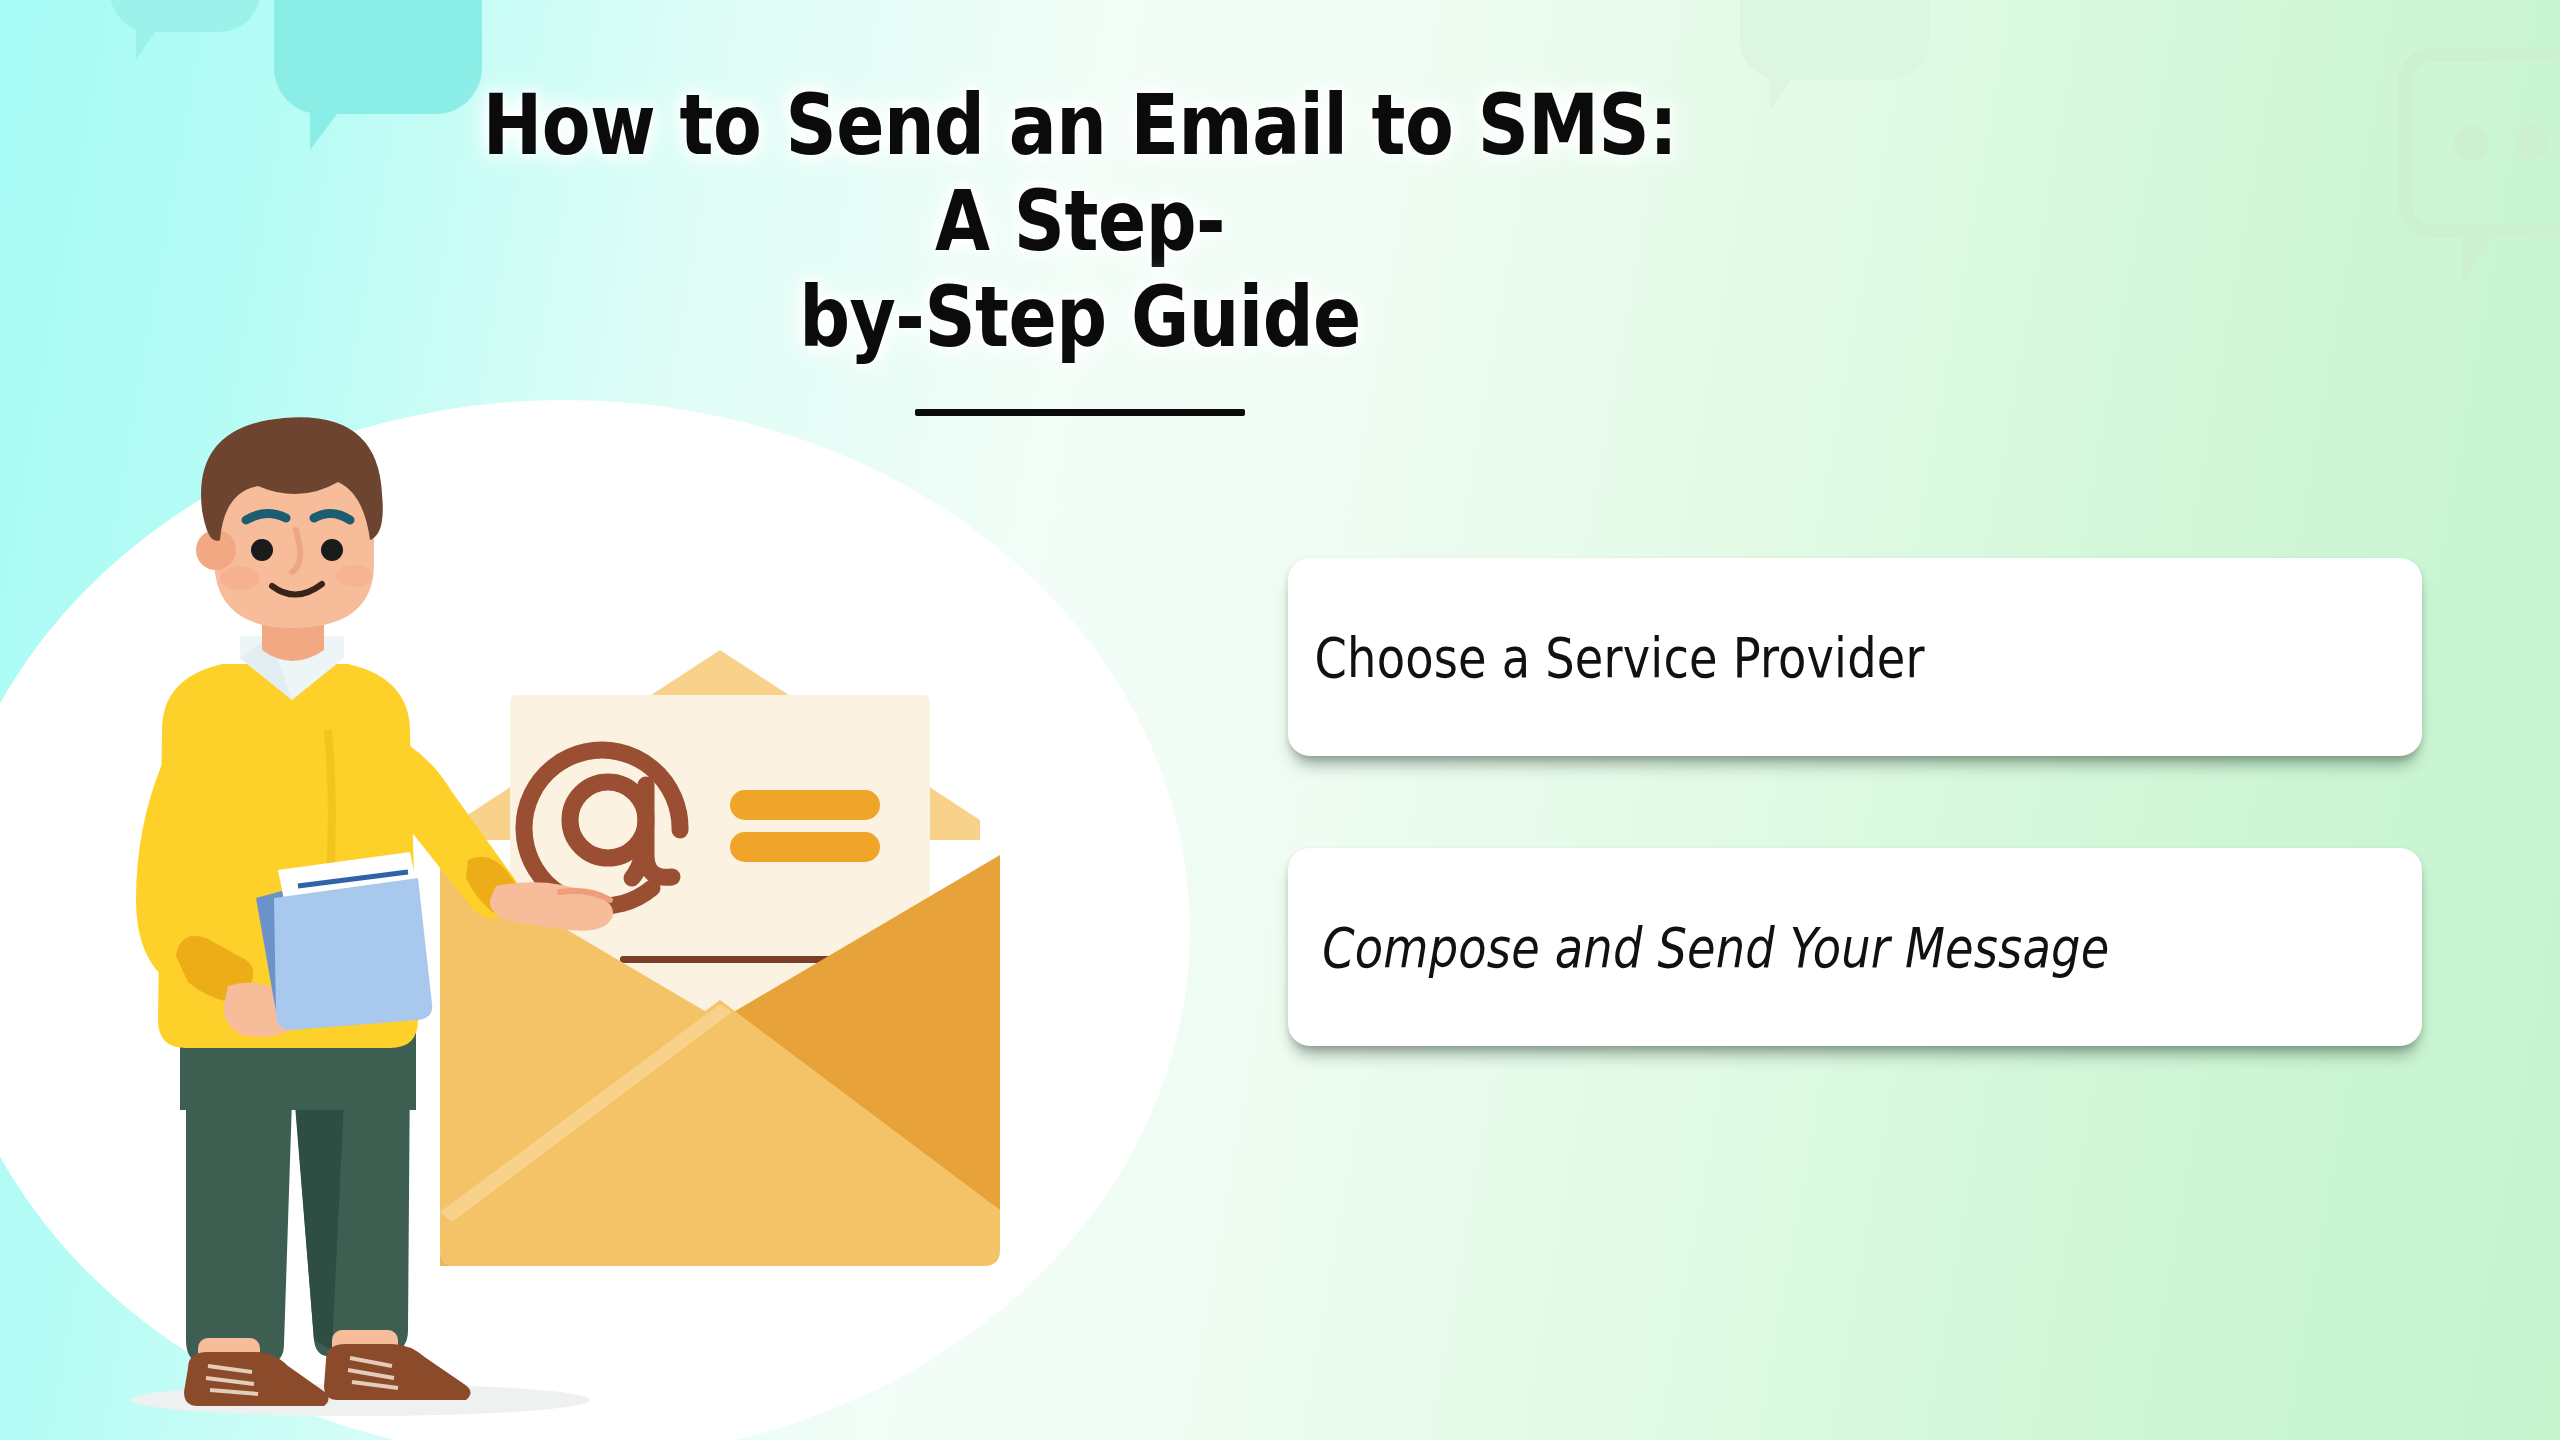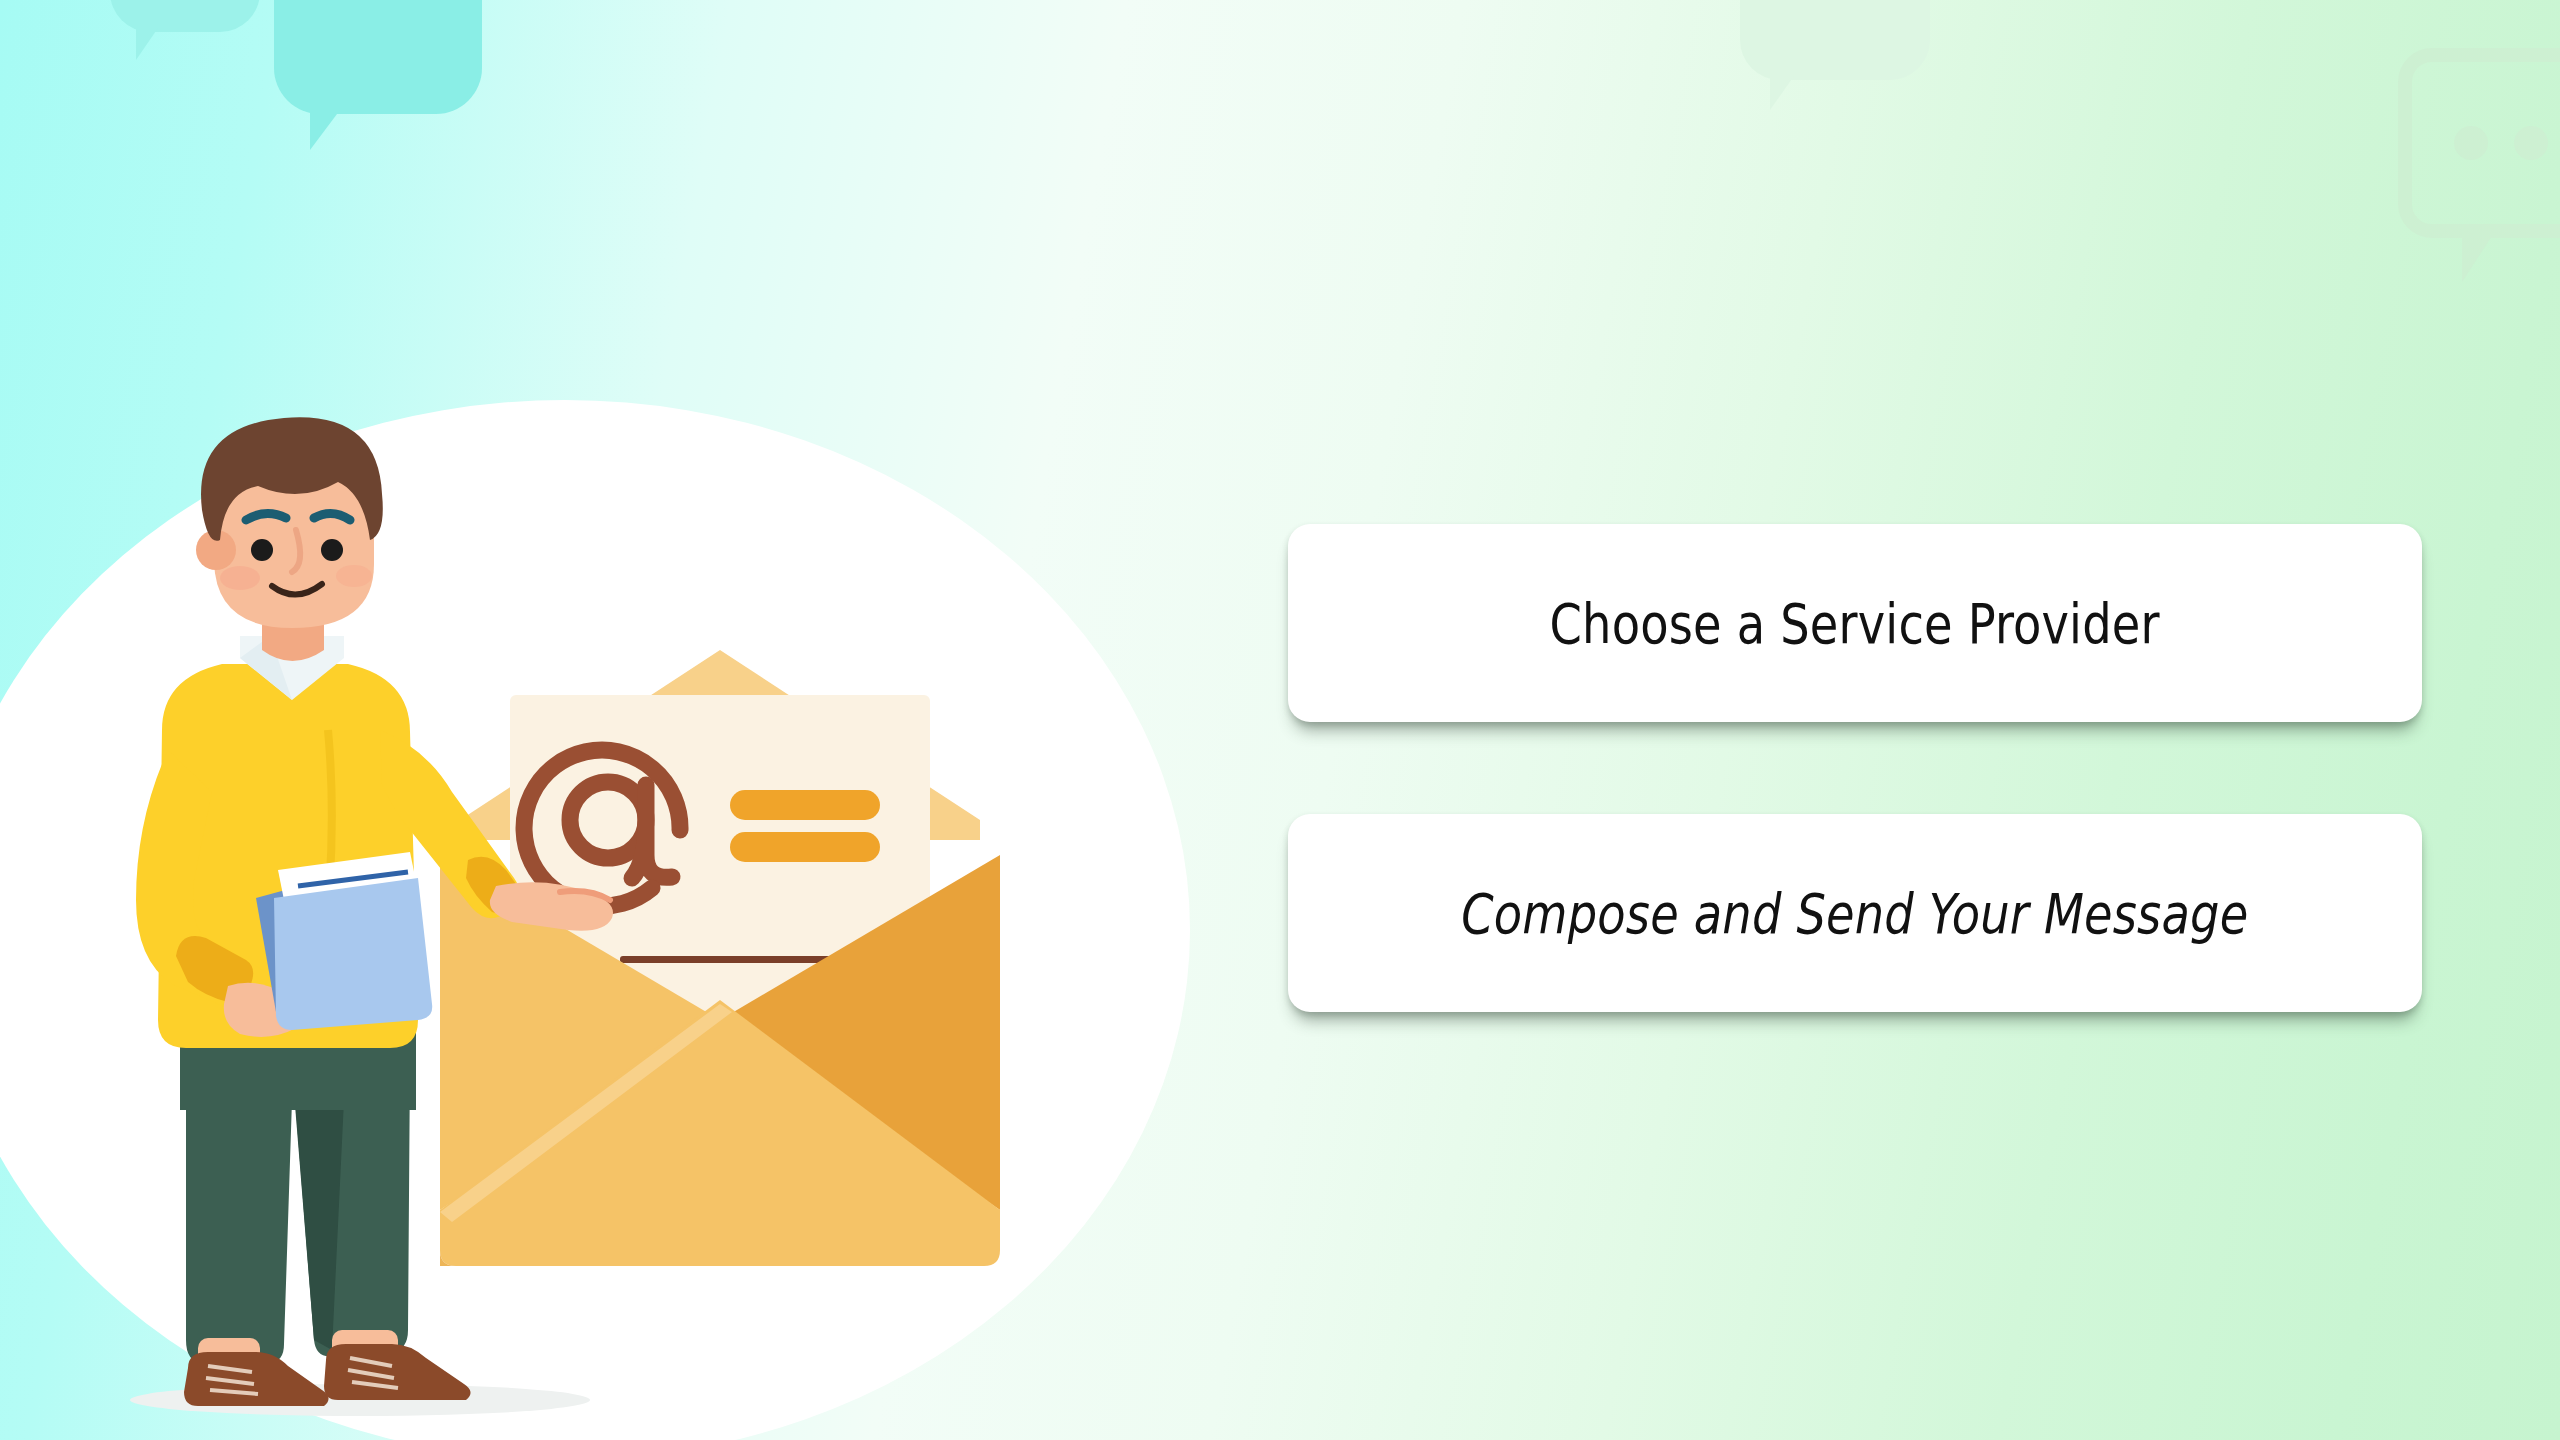--- a/index.html
+++ b/index.html
@@ -161,22 +161,22 @@
     position: relative;
     width: 1134px;
     height: 198px;
     background: #ffffff;
     border-radius: 22px;
     box-shadow:
         0 14px 16px -6px rgba(40,60,45,0.42),
         0 3px 6px rgba(40,60,45,0.18);
     display: flex;
     align-items: center;
-    justify-content: center;
     margin-bottom: 92px;
+    margin-top: 34px;
   }
   .step-card:last-child { margin-bottom: 0; font-style: italic; }
   .step-label {
     font-family: "DejaVu Sans Condensed", "Liberation Sans Narrow", "Liberation Sans", sans-serif;
     font-weight: 400;
     font-size: 56px;
     color: #111111;
     letter-spacing: 0.2px;
     white-space: nowrap;
     transform: scaleX(0.92);
@@ -203,20 +203,24 @@
   </div>
 
   <div class="bubble" id="bubble-tr">
     <div class="outline"></div>
     <div class="dot d1"></div>
     <div class="dot d2"></div>
 
     <div class="tail"></div>
   </div>
 
+  <div id="header">
+    <h1 id="title"><span>How to Send an Email to SMS: A Step-</span><br><span>by-Step Guide</span></h1>
+    <div id="title-divider"></div>
+  </div>
 
   <div id="illustration">
     <div id="white-circle"></div>
 
     <svg id="illo-svg" viewBox="0 0 1290 1060" xmlns="http://www.w3.org/2000/svg">
 
       <ellipse cx="420" cy="1000" rx="230" ry="16" fill="#eef1f0"></ellipse>
 
       <g>
 

